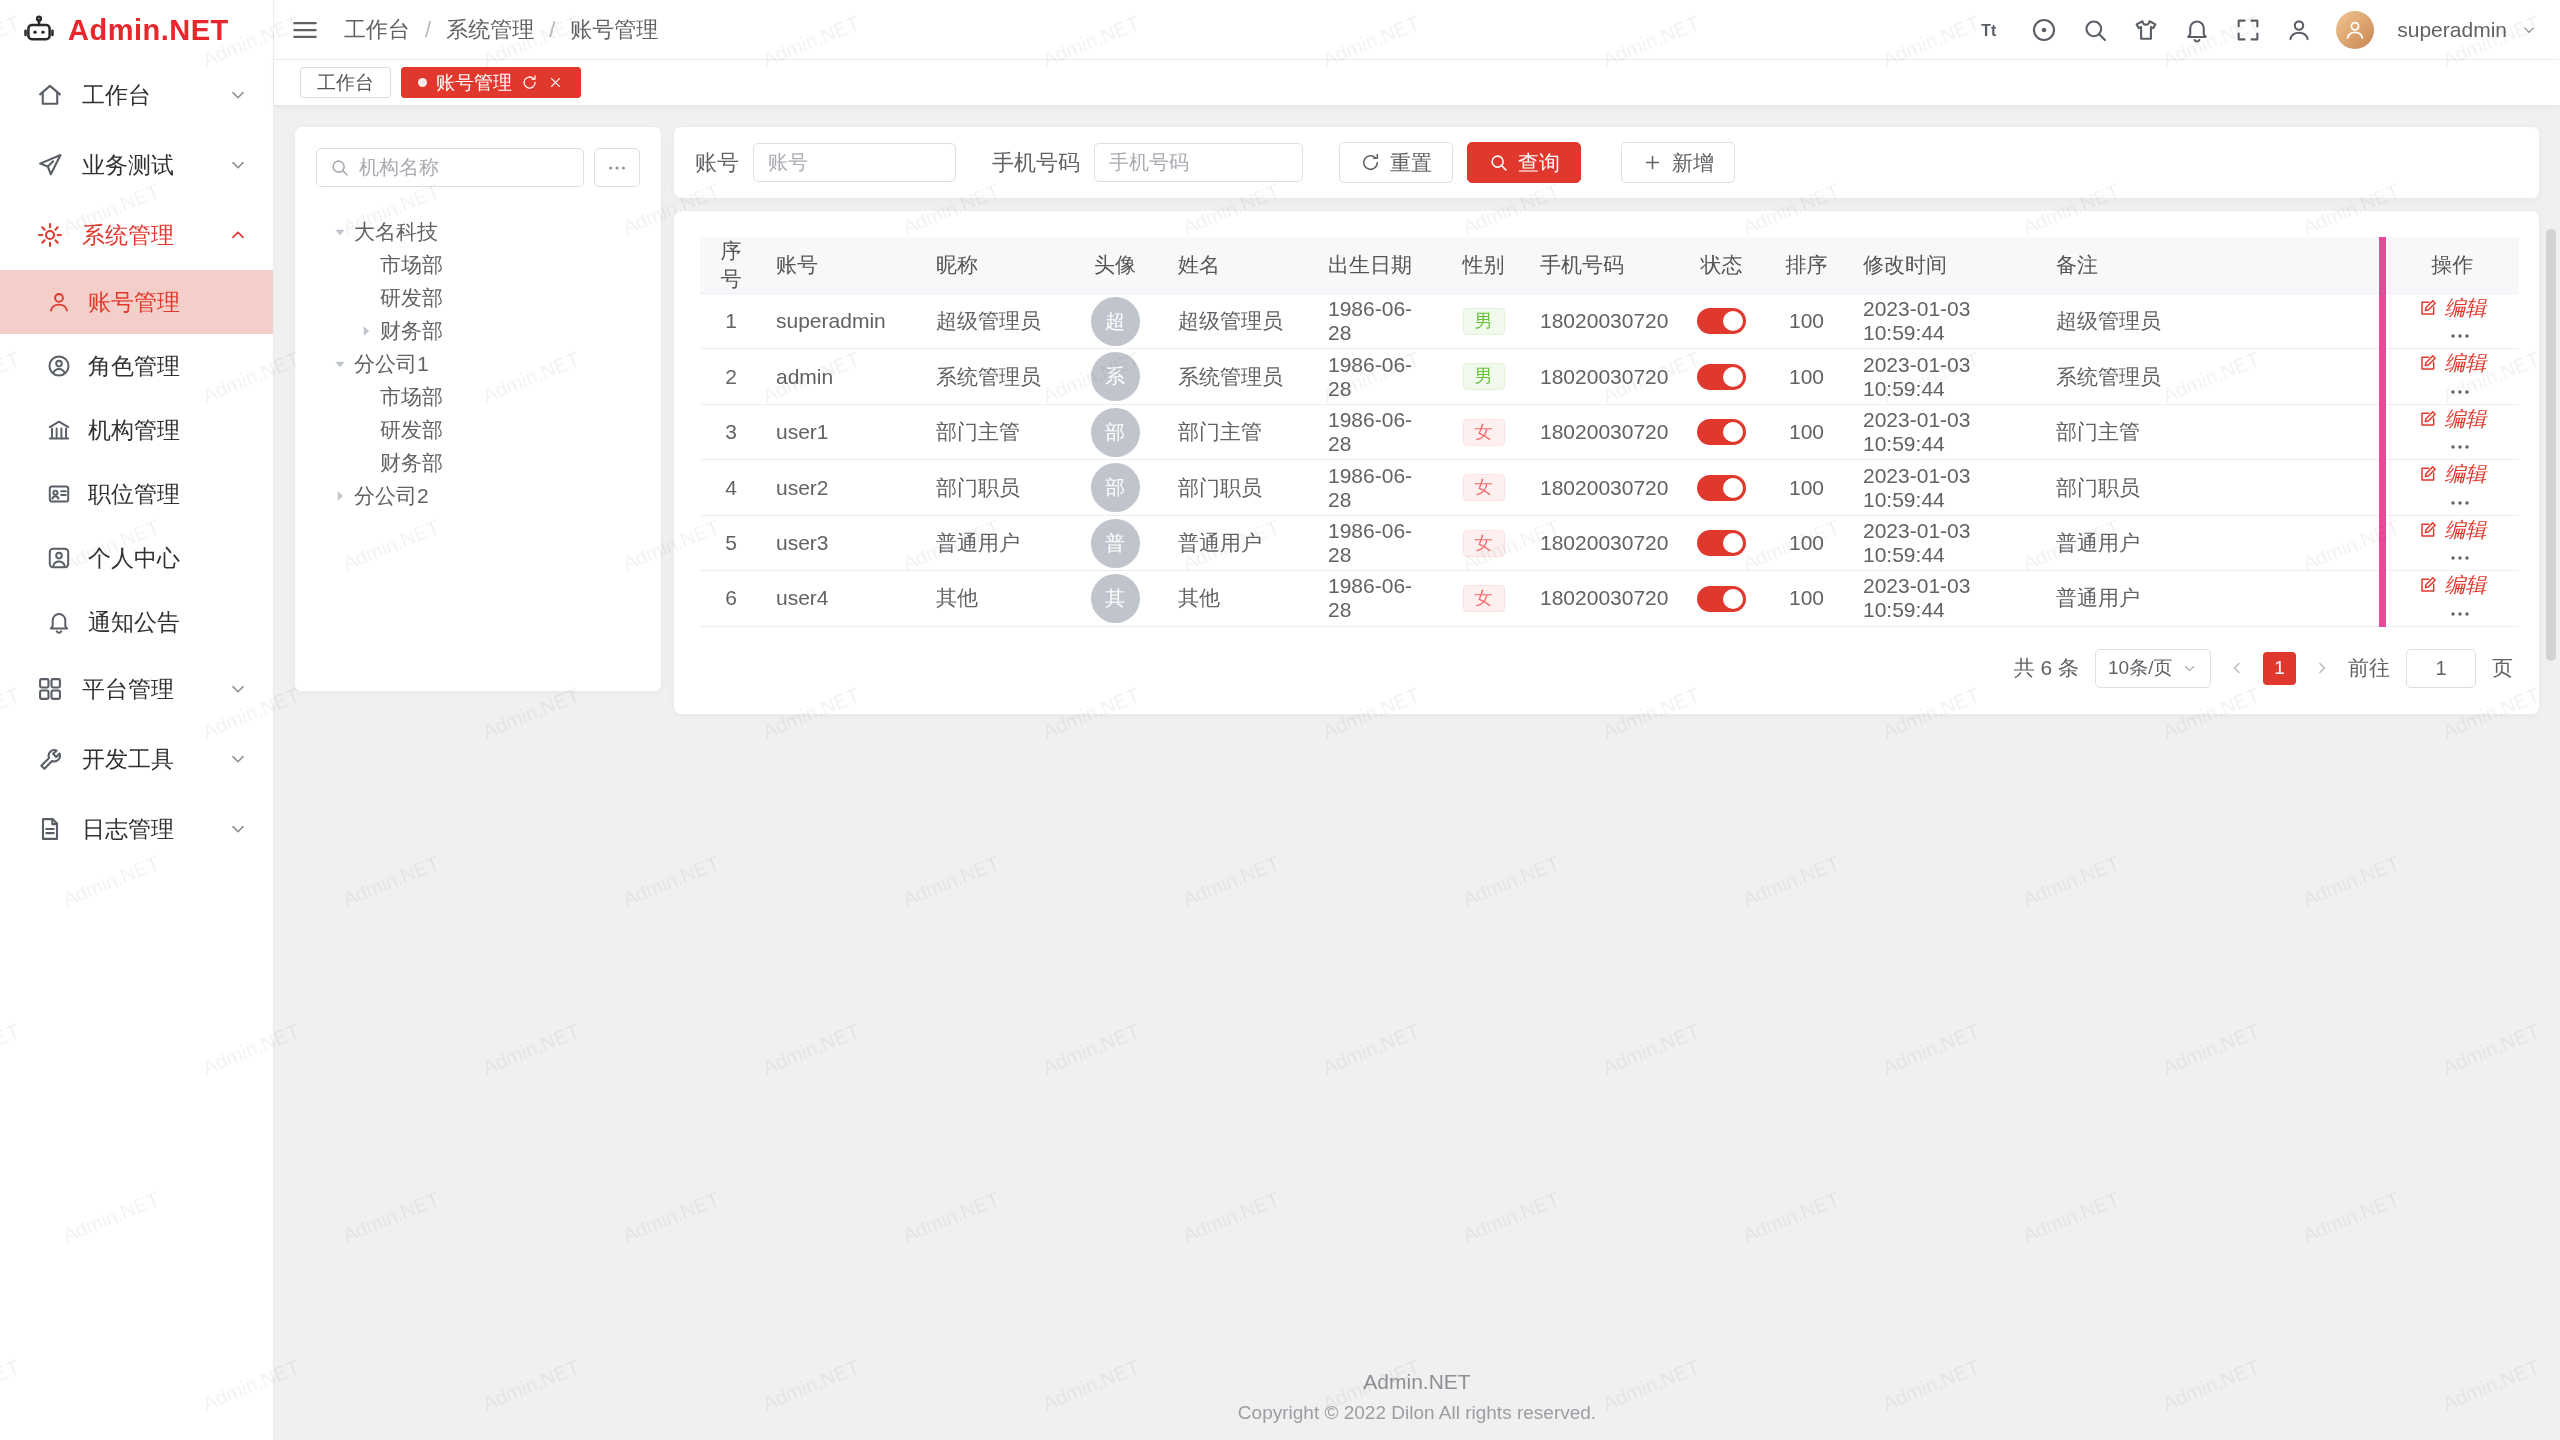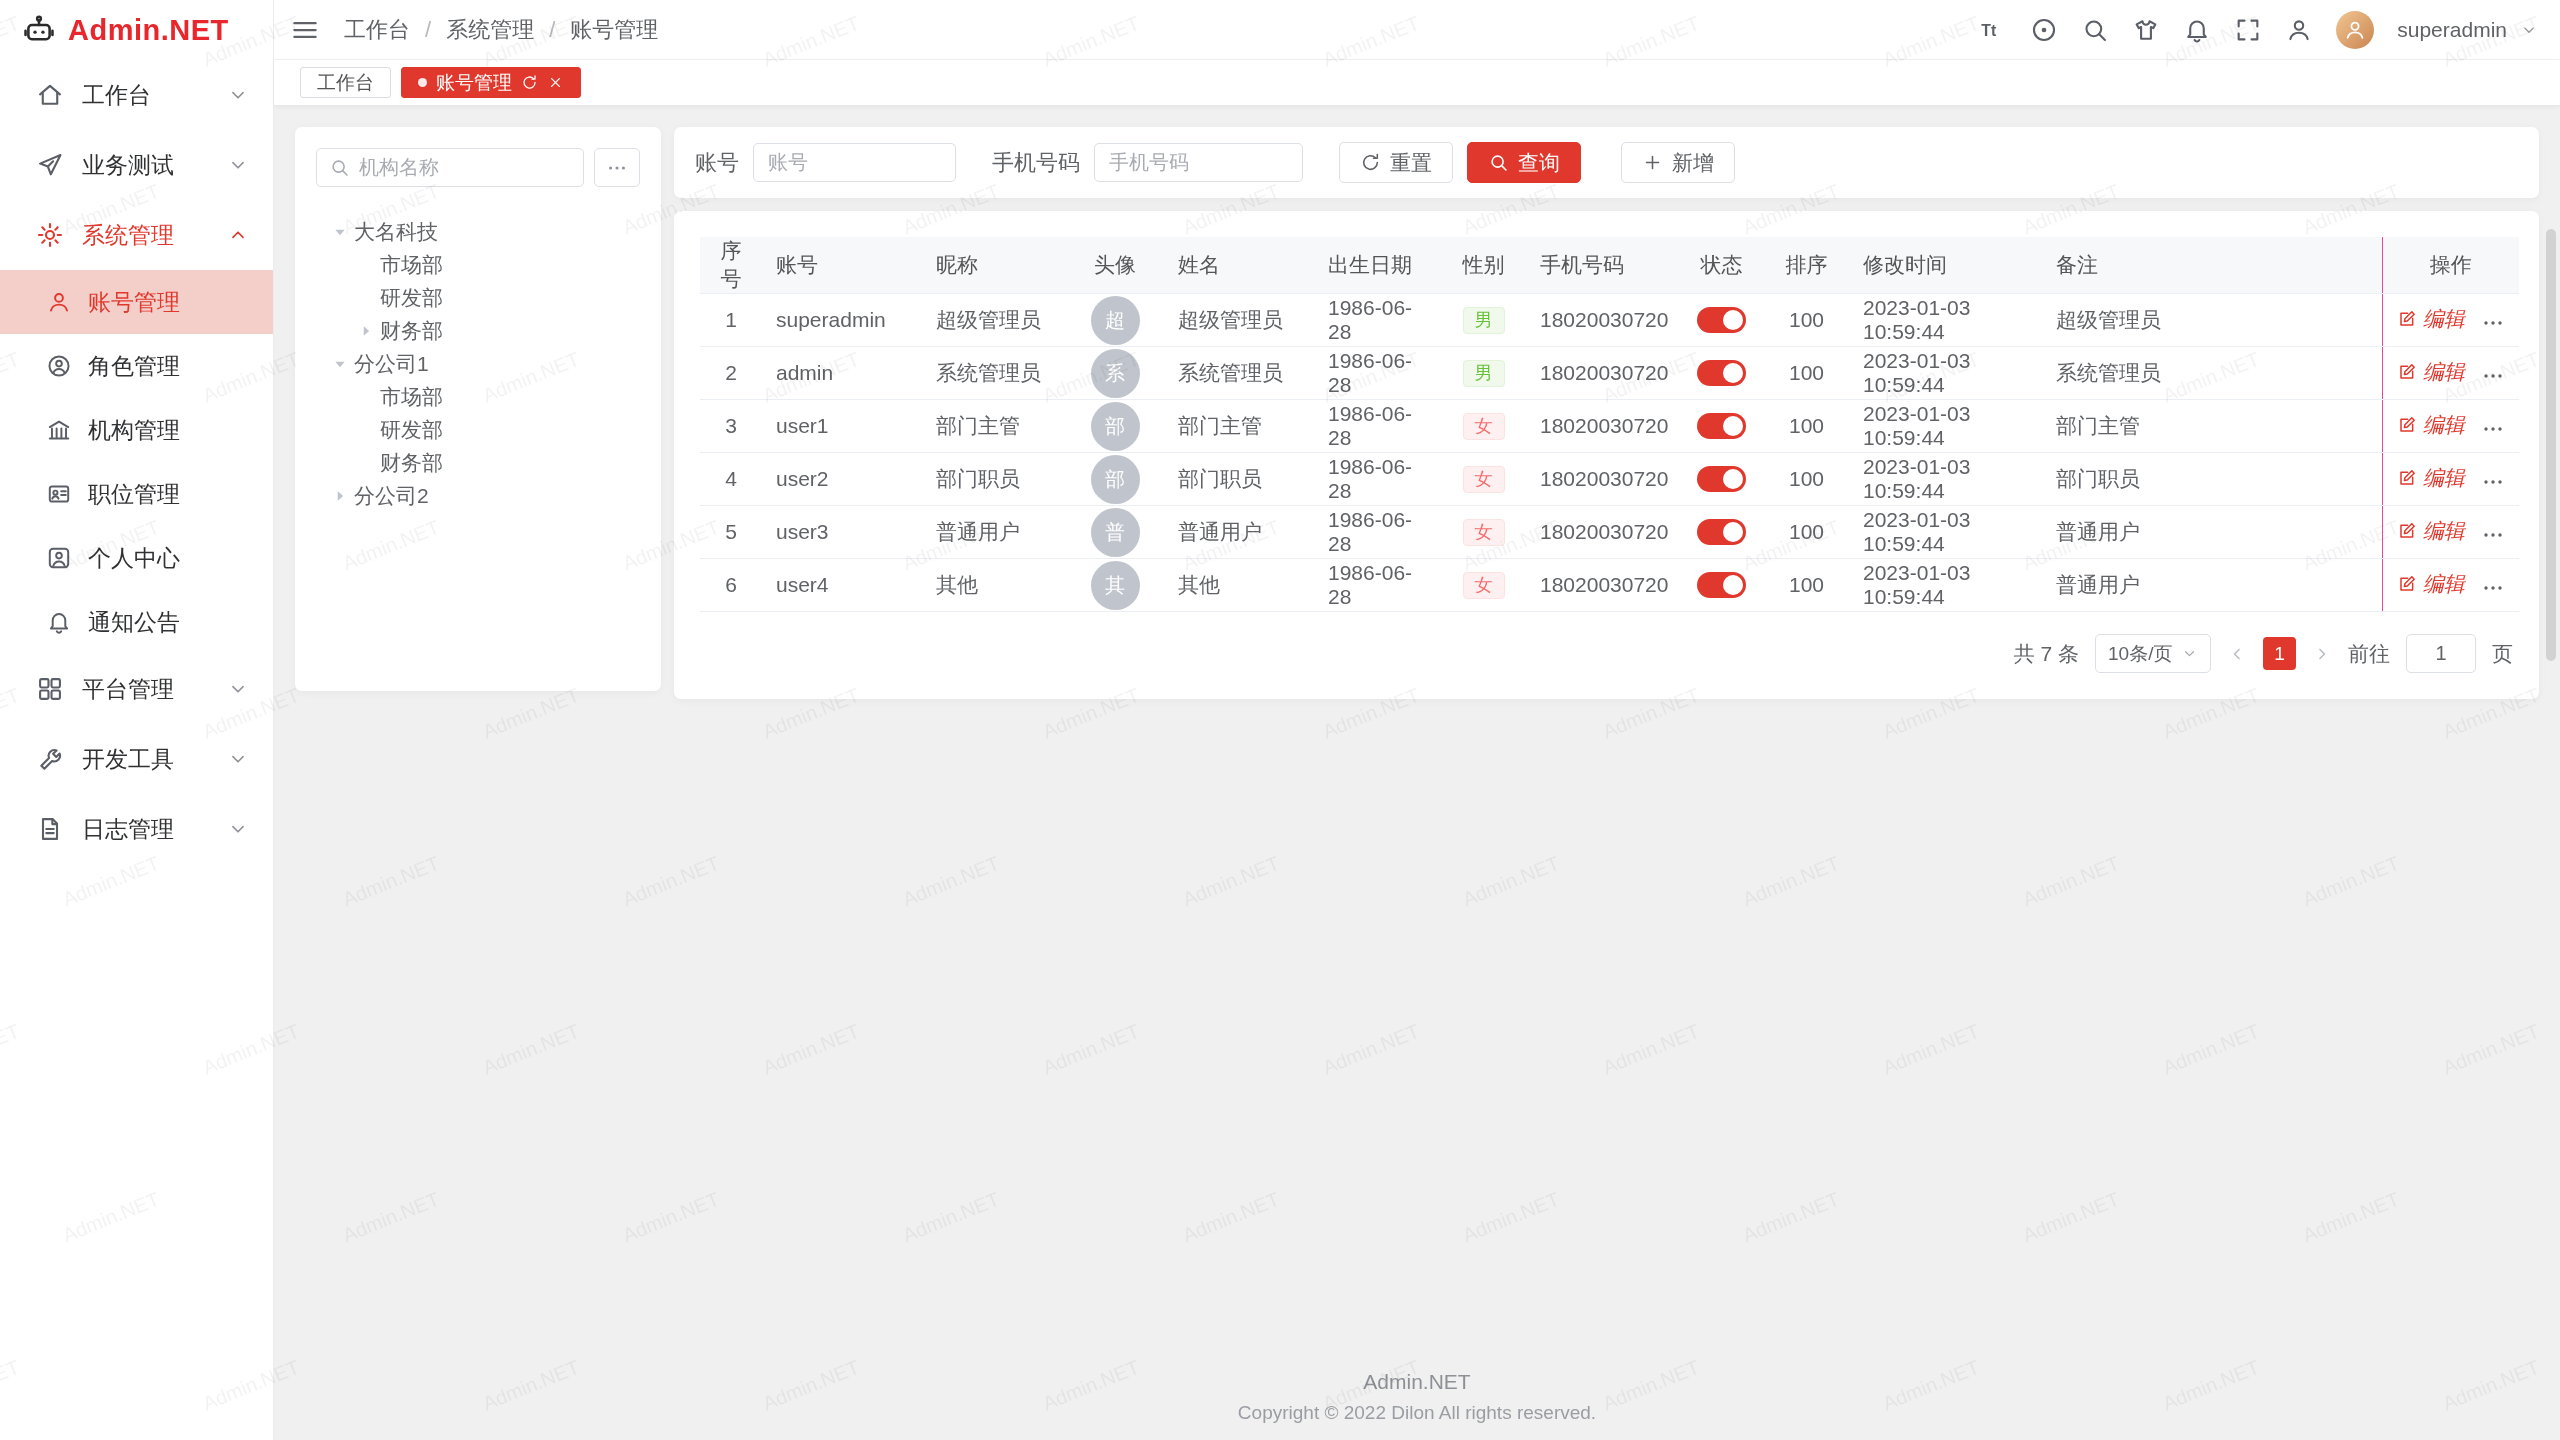--- a/index.html
+++ b/index.html
@@ -79,21 +79,21 @@
   .ml26 { margin-left: 26px; }
   .btn { height: 41px; padding: 0 20px; border: 1px solid #dcdfe6; border-radius: 5px; background: #fff; color: #606266; font-size: 21px; display: inline-flex; align-items: center; gap: 9px; font-family: inherit; }
   .btn .icon { width: 21px; height: 21px; }
   .btn-primary { background: var(--primary); border-color: var(--primary); color: #ffffff; }
 
   .table-card { padding: 26px; }
   table { width: 100%; border-collapse: collapse; table-layout: fixed; }
   th { height: 49px; background: #f7f8fa; color: #555; font-weight: 500; font-size: 21px; text-align: left; padding: 0 14px; border-bottom: 1px solid #ebeef5; }
   td { height: 53px; font-size: 21px; color: #606266; padding: 0 14px; border-bottom: 1px solid #ebeef5; vertical-align: middle; }
   th.c, td.c { text-align: center; }
-  .op-col { border-left: 1px solid #ec4899; }
+  .op-col { border-left: 7px solid #ec4899; }
   .tavatar { width: 49px; height: 49px; border-radius: 50%; background: #c0c4cc; color: #fff; display: inline-flex; align-items: center; justify-content: center; font-size: 20px; }
   .tag { display: inline-block; height: 27px; line-height: 25px; padding: 0 11px; font-size: 18px; border-radius: 4px; }
   .tag-m { color: var(--success); background: var(--success-bg); border: 1px solid var(--success-border); }
   .tag-f { color: var(--danger); background: var(--danger-bg); border: 1px solid var(--danger-border); }
   .switch { position: relative; display: inline-block; width: 49px; height: 26px; border-radius: 13px; background: #dcdfe6; vertical-align: middle; }
   .switch.on { background: var(--primary); }
   .switch .knob { position: absolute; top: 3px; right: 3px; width: 20px; height: 20px; border-radius: 50%; background: #fff; }
   .op-edit { color: var(--primary); display: inline-flex; align-items: center; gap: 6px; font-size: 21px; font-style: italic; }
   .op-edit .icon { width: 20px; height: 20px; }
   .op-more { width: 24px; height: 24px; color: #606266; margin-left: 16px; vertical-align: middle; }
@@ -696,21 +696,21 @@
                         <circle cx="5" cy="12" r="1.7" fill="currentColor" stroke="none"></circle>
                         <circle cx="12" cy="12" r="1.7" fill="currentColor" stroke="none"></circle>
                         <circle cx="19" cy="12" r="1.7" fill="currentColor" stroke="none"></circle>
                       </svg>
                     </span></td>
   </tr>
               </tbody>
           </table>
 
           <div class="pagination" data-interactable="false">
-            <span data-interactable="false">共 7 条</span>
+            <span data-interactable="false">共 6 条</span>
             <div class="page-size" data-interactable="true">
               <span data-interactable="false">10条/页</span>
               <span class="icon" data-interactable="false">
                   <svg viewBox="0 0 24 24" fill="none" stroke="currentColor" stroke-width="1.8" stroke-linecap="round" stroke-linejoin="round">
                     <path d="M6.5 9.5l5.5 5.5 5.5-5.5"></path>
                   </svg>
                 </span>
             </div>
             <span class="page-arrow icon" data-interactable="true">
                 <svg viewBox="0 0 24 24" fill="none" stroke="currentColor" stroke-width="1.8" stroke-linecap="round" stroke-linejoin="round">

